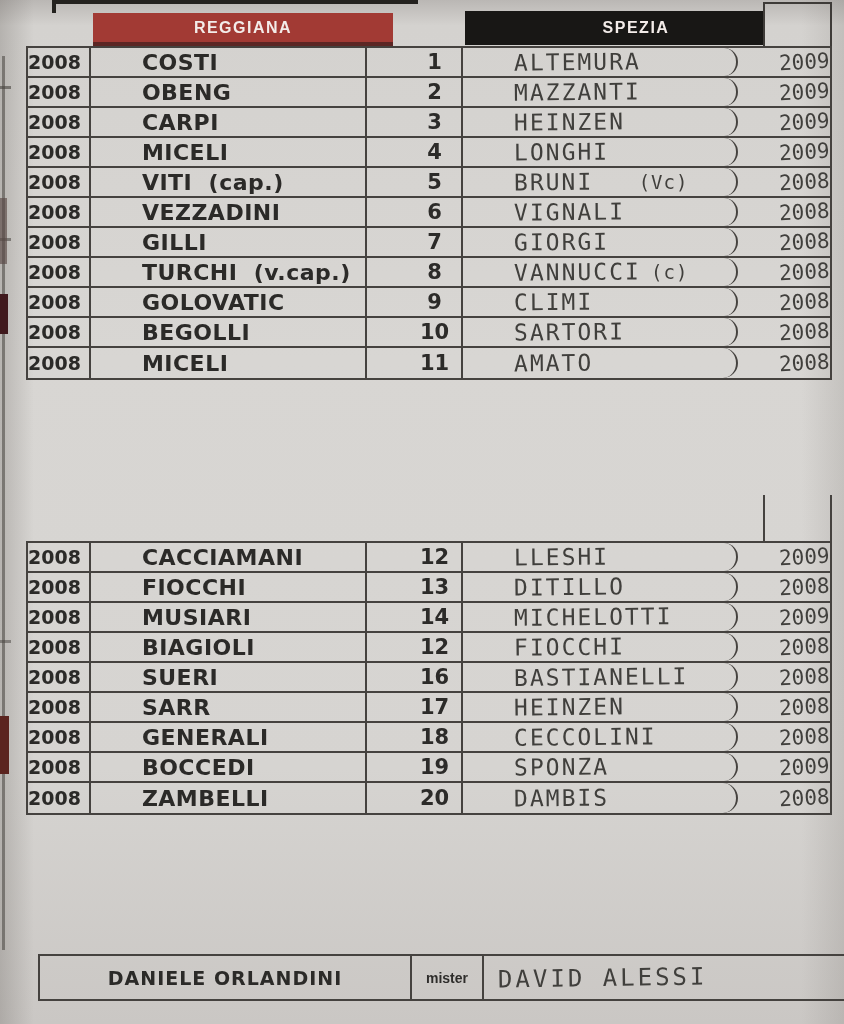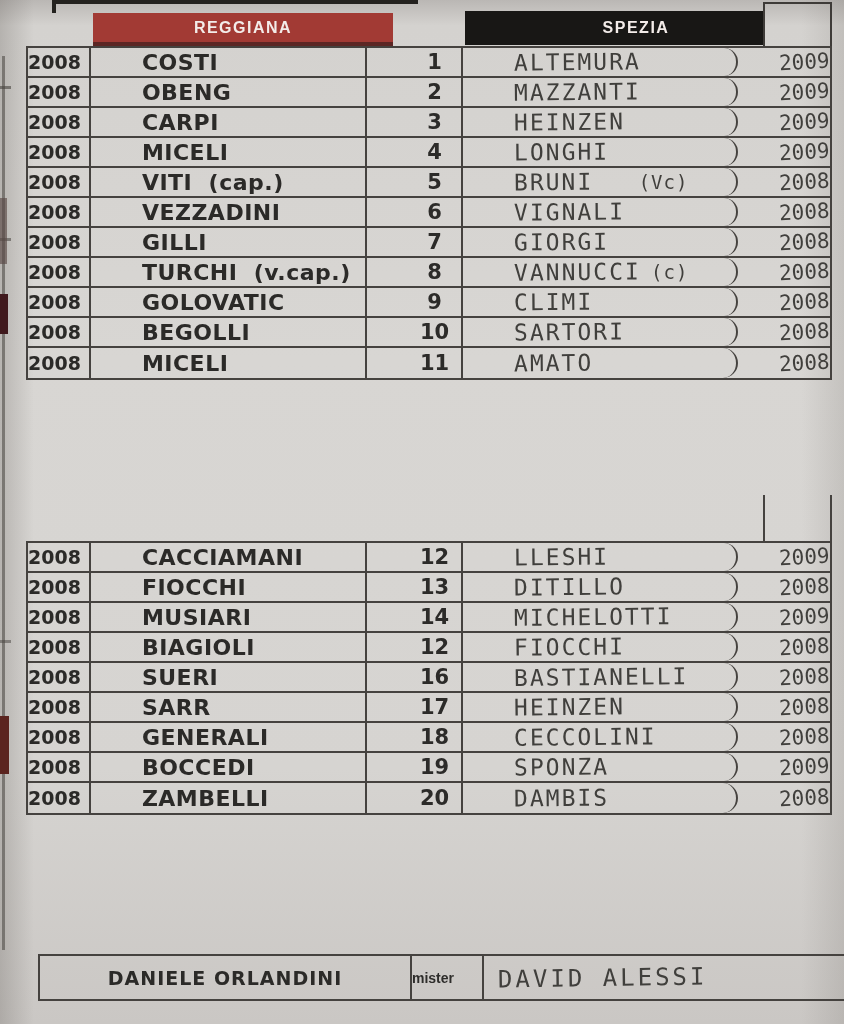--- a/index.html
+++ b/index.html
@@ -60,21 +60,21 @@
   .gap-cell{position:absolute;left:763px;top:495px;width:69px;height:48px;
             border-left:2px solid #45423f;border-right:2px solid #45423f;box-sizing:border-box;}
 
   
   #footer{position:absolute;left:38px;top:954px;width:810px;height:47px;
           border:2px solid #45423f;box-sizing:border-box;display:flex;}
   .f-cell{display:flex;align-items:center;height:100%;border-right:2px solid #45423f;box-sizing:border-box;}
   .f-cell:last-child{border-right:none;}
   .f-left{width:372px;justify-content:center;}
   .f-left span{font-family:"DejaVu Sans", sans-serif;font-size:19px;font-weight:700;letter-spacing:1px;color:#2b2a28;}
-  .f-mid{width:72px;justify-content:flex-start;}
+  .f-mid{width:72px;justify-content:center;}
   .f-mid span{font-size:14px;font-weight:bold;color:#2e2d2b;}
   .f-right{flex:1;padding-left:14px;}
   .f-right span{font-size:24px;letter-spacing:3px;transform:rotate(-.8deg);white-space:pre;}
 </style>
 </head>
 <body>
 
 <div id="sheet">
 
   <div class="art art-topline"></div>

